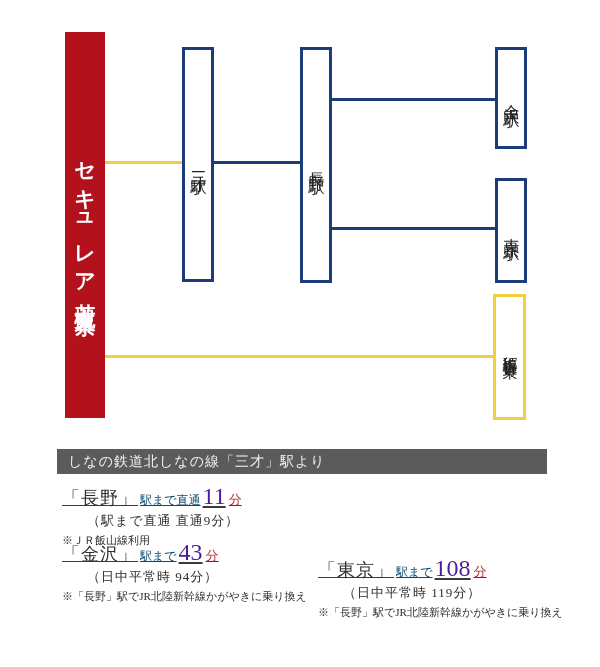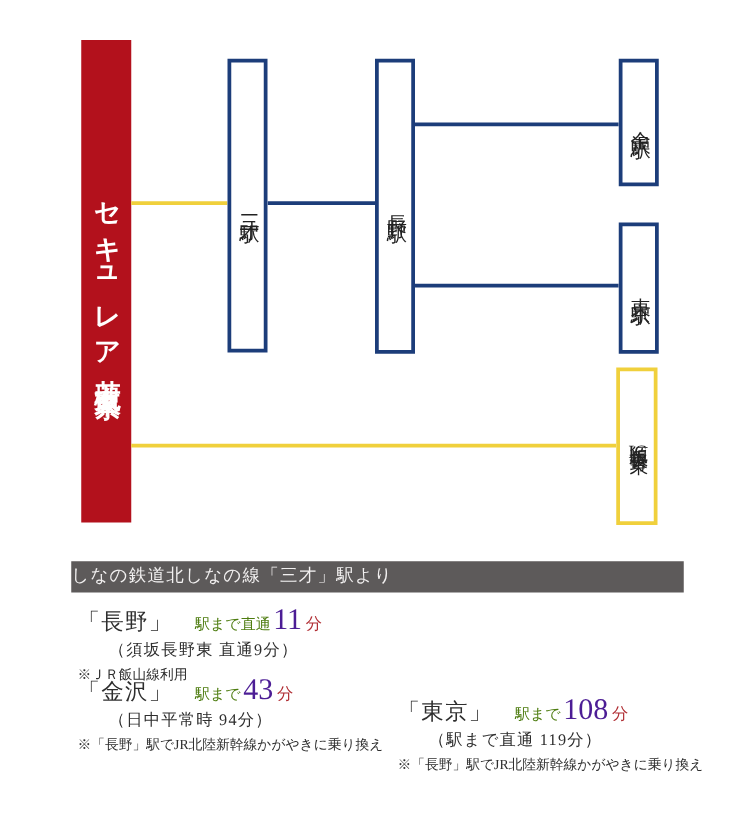--- a/index.html
+++ b/index.html
@@ -77,31 +77,32 @@
 
   
   .section-header {
     position: absolute;
     left: 57px; top: 449px;
     width: 490px; height: 25px;
     background: #5d5a5a;
     color: #f2f0f0;
     font-size: 14px;
     line-height: 25px;
+    padding-left: 11px;
     letter-spacing: 1px;
   }
 
   
   .route-block { position: absolute; white-space: nowrap; }
   .route-nagano   { left: 62px;  top: 484px; }
   .route-kanazawa { left: 62px;  top: 540px; }
   .route-tokyo    { left: 318px; top: 556px; }
-  .route-head { display: flex; align-items: baseline; }
+  .route-head { display: flex; align-items: baseline; text-decoration: underline; }
   .route-head .st   { font-size: 18px; color: #2e2e2e; letter-spacing: 1px; }
-  .route-head .via  { font-size: 12px; color: #4d7c0f; margin-left: 18px; text-align: center; }
+  .route-head .via  { font-size: 12px; color: #0c4a6e; margin-left: 2px; text-align: center; }
   .route-head .min  { font-size: 24px; color: #4c1d95; line-height: 1; margin-left: 2px; }
   .route-head .unit { font-size: 13px; color: #b02d33; margin-left: 3px; }
   .route-offpeak { font-size: 13px; color: #2e2e2e; padding-left: 25px; margin-top: 2px; letter-spacing: 1px; }
   .route-note    { font-size: 11px; color: #2e2e2e; margin-top: 3px; }
 
   
   .footnote {
     position: absolute;
     left: 0; top: 633px;
     width: 600px;
@@ -145,21 +146,21 @@
 
   <div class="section-header">しなの鉄道北しなの線「三才」駅より</div>
 
   <div class="route-block route-nagano">
     <div class="route-head">
       <span class="st">「長野」</span>
       <span class="via">駅まで直通</span>
       <span class="min">11</span>
       <span class="unit">分</span>
     </div>
-    <div class="route-offpeak">（須坂長野東 直通9分）</div>
+    <div class="route-offpeak">（駅まで直通 直通9分）</div>
     <div class="route-note">※ＪＲ飯山線利用</div>
   </div>
 
   <div class="route-block route-kanazawa">
     <div class="route-head">
       <span class="st">「金沢」</span>
       <span class="via">駅まで</span>
       <span class="min">43</span>
       <span class="unit">分</span>
     </div>
@@ -167,18 +168,18 @@
     <div class="route-note">※「長野」駅でJR北陸新幹線かがやきに乗り換え</div>
   </div>
 
   <div class="route-block route-tokyo">
     <div class="route-head">
       <span class="st">「東京」</span>
       <span class="via">駅まで</span>
       <span class="min">108</span>
       <span class="unit">分</span>
     </div>
-    <div class="route-offpeak">（駅まで直通 119分）</div>
+    <div class="route-offpeak">（日中平常時 119分）</div>
     <div class="route-note">※「長野」駅でJR北陸新幹線かがやきに乗り換え</div>
   </div>
 
 
 </div>
 
 </body></html>

